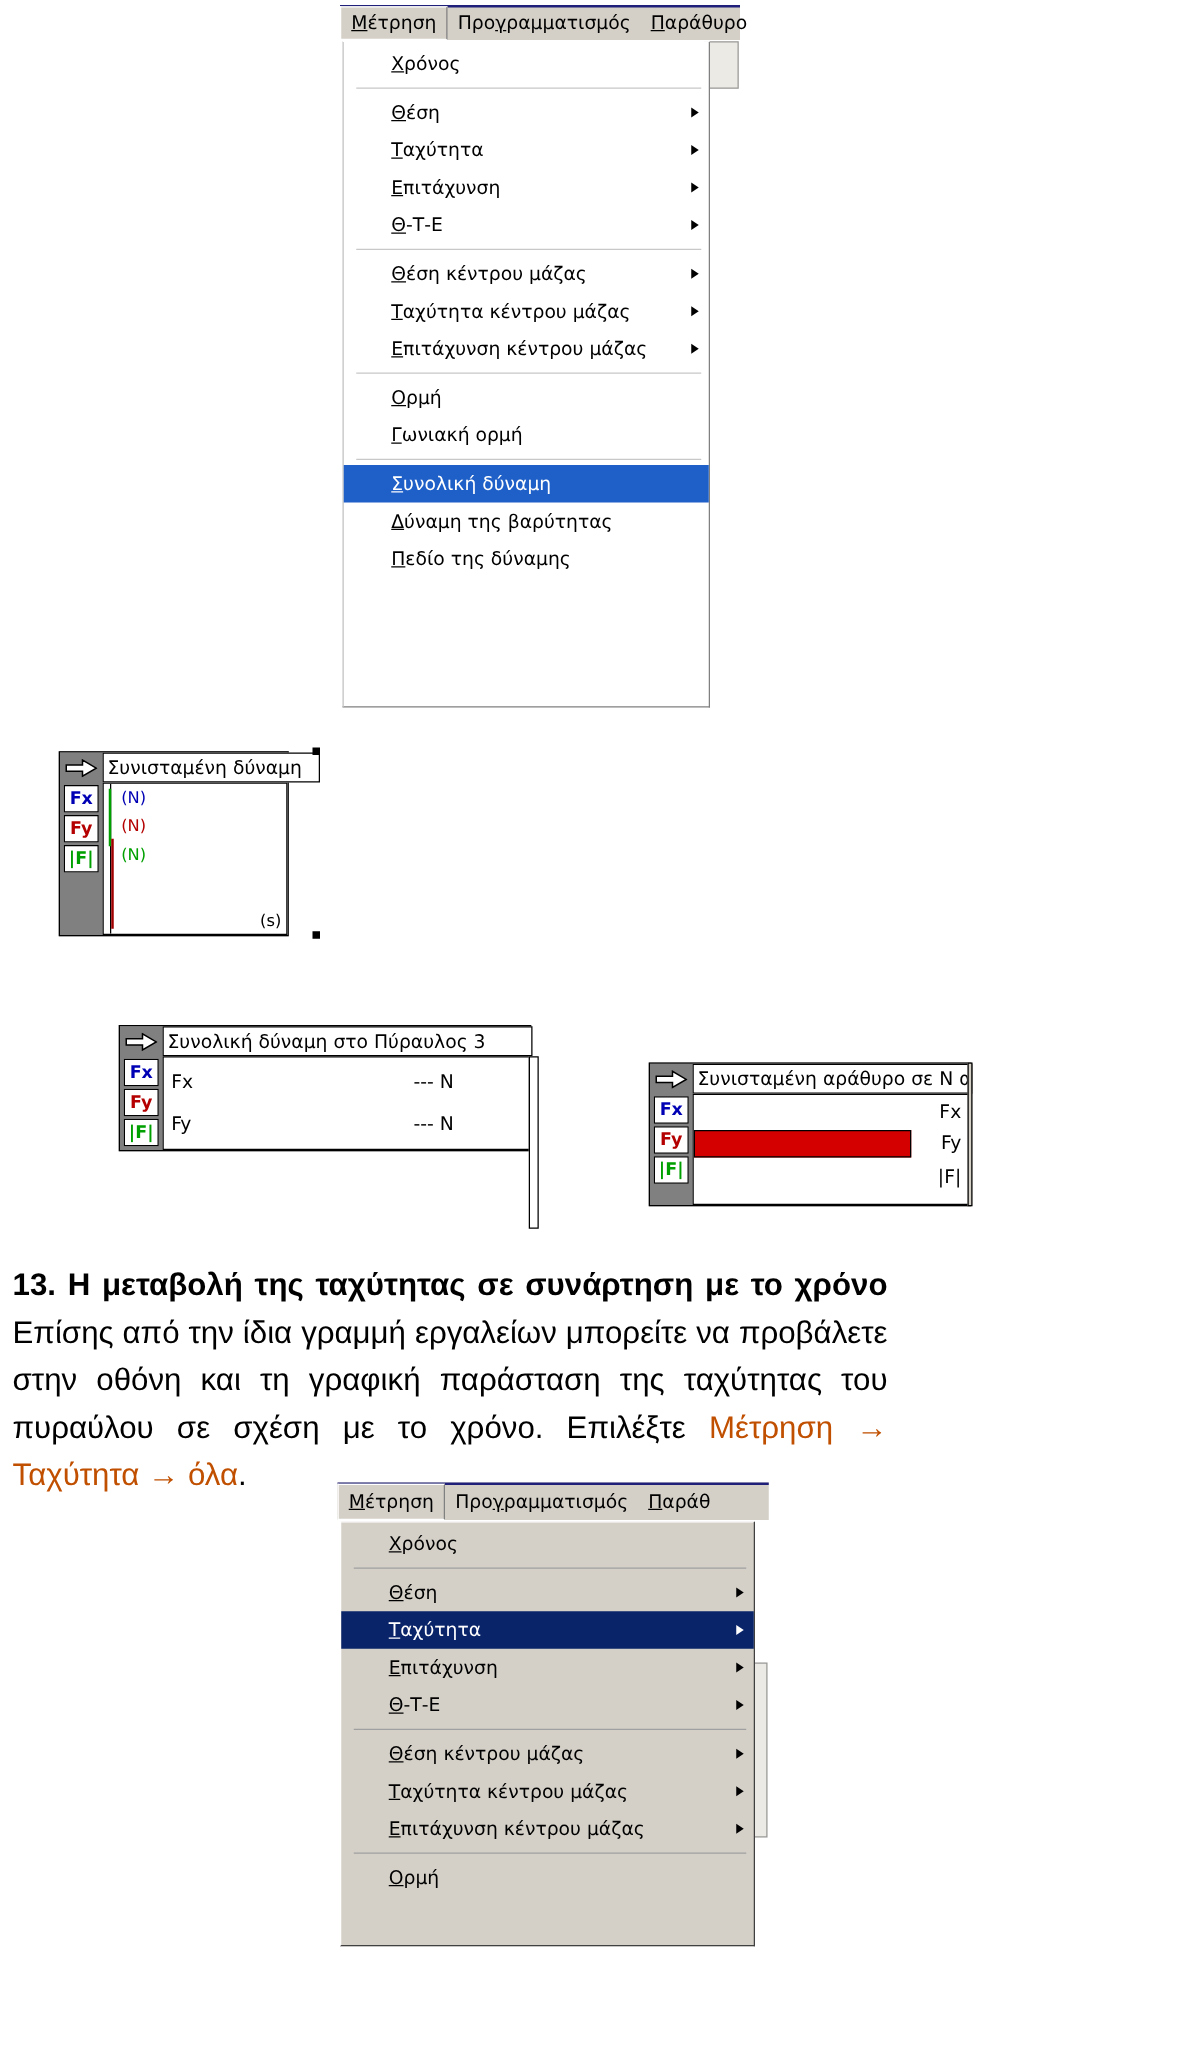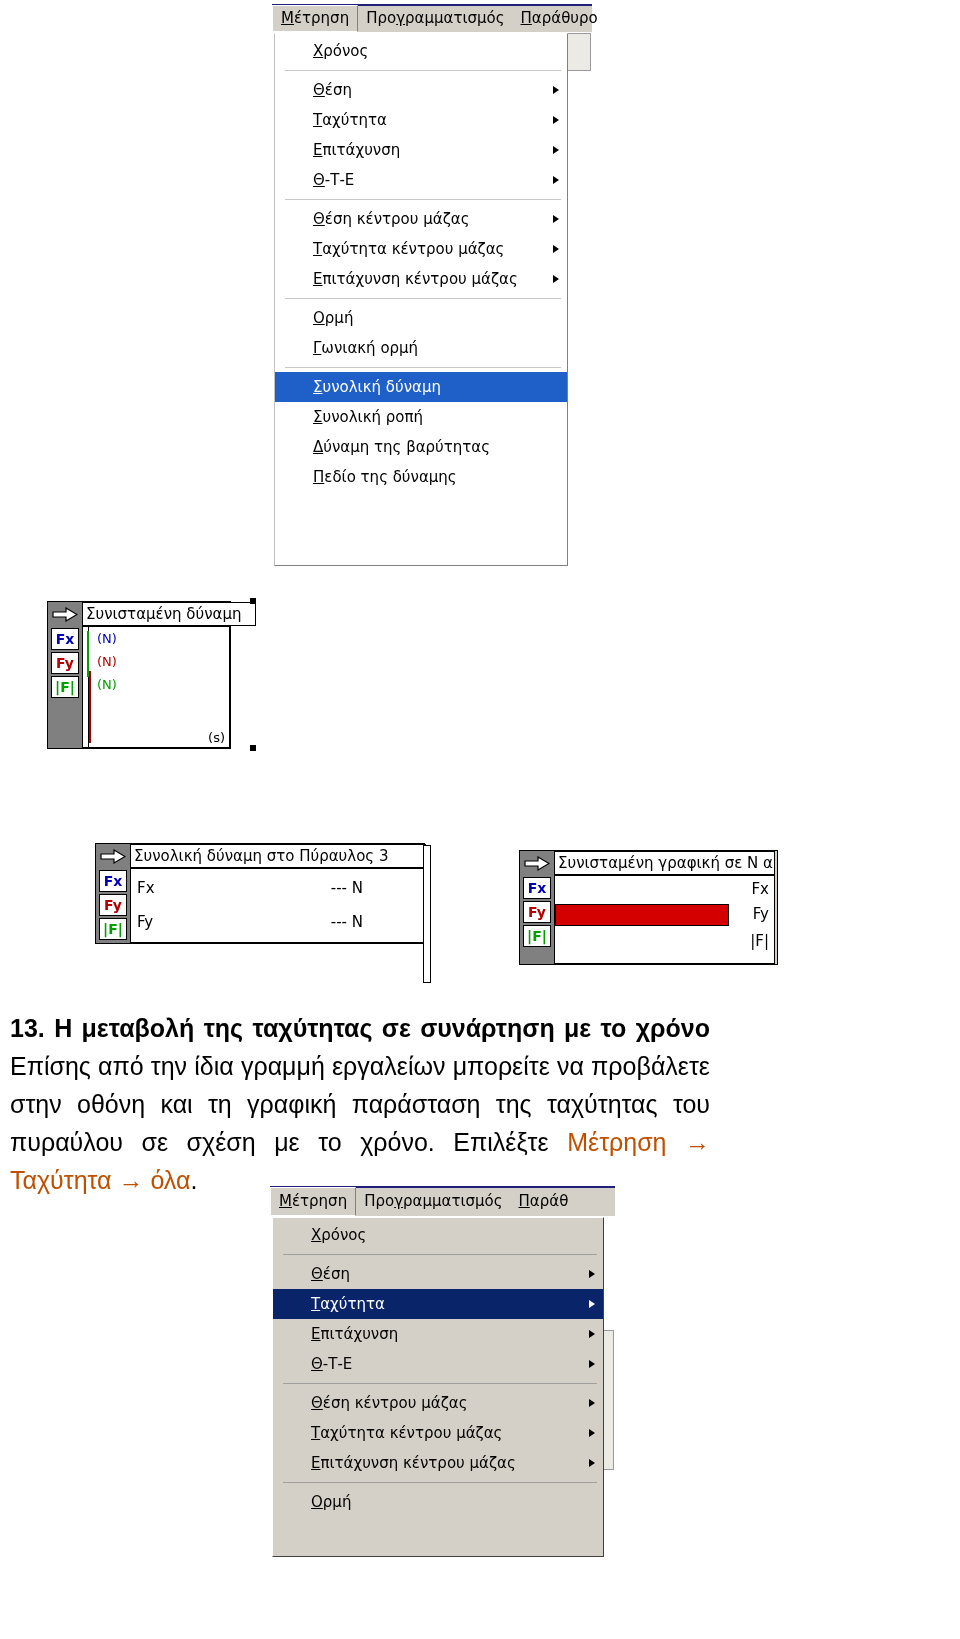--- a/index.html
+++ b/index.html
@@ -200,23 +200,20 @@
       <span><span class="u">Ο</span>ρμή</span>
     </div>
     <div class="mi">
       <span><span class="u">Γ</span>ωνιακή ορμή</span>
     </div>
     <div class="sep light"></div>
     <div class="mi sel2">
       <span><span class="u">Σ</span>υνολική δύναμη</span>
     </div>
     <div class="mi">
-      <span><span class="u">Σ</span>υνολική ροπή</span>
-    </div>
-    <div class="mi">
       <span><span class="u">Δ</span>ύναμη της βαρύτητας</span>
     </div>
     <div class="mi">
       <span><span class="u">Π</span>εδίο της δύναμης</span>
     </div>
   </div>
 
 <div class="widget" style="left:47px;top:601px;width:184px;height:148px;">
 
   <div class="w-title" style="width:208px;">
@@ -241,21 +238,21 @@
       <div class="unit u-blue" style="left:14px;top:4px;">(N)</div>
       <div class="unit u-red" style="left:14px;top:27px;">(N)</div>
       <div class="unit u-green" style="left:14px;top:50px;">(N)</div>
       <div class="unit u-black" style="right:4px;bottom:2px;">(s)</div>
     </div>
   </div>
 </div>
 <div style="position:absolute;left:250px;top:598px;width:6px;height:6px;background:#000;"></div>
 <div style="position:absolute;left:250px;top:745px;width:6px;height:6px;background:#000;"></div>
 
-<div class="widget" style="left:95px;top:843px;width:330px;height:101px;">
+<div class="widget" style="left:95px;top:820px;width:330px;height:101px;">
 
   <div class="w-title" style="width:330px;">
     <div class="w-arrowbox">
       <svg class="arrow-glyph" width="26" height="15" viewBox="0 0 26 15">
         <polygon points="1,5 14,5 14,1 25,7.5 14,14 14,10 1,10" fill="#ffffff" stroke="#000000" stroke-width="1.2"></polygon>
       </svg>
     </div>
     <div class="w-titlebar">Συνολική δύναμη στο Πύραυλος 3</div>
   </div>
 
@@ -284,21 +281,21 @@
 <div style="position:absolute;left:423px;top:845px;width:8px;height:138px;background:#ffffff;border:1px solid #000;box-sizing:border-box;"></div>
 
 <div class="widget" style="left:519px;top:850px;width:258px;height:115px;">
 
   <div class="w-title" style="width:258px;">
     <div class="w-arrowbox">
       <svg class="arrow-glyph" width="26" height="15" viewBox="0 0 26 15">
         <polygon points="1,5 14,5 14,1 25,7.5 14,14 14,10 1,10" fill="#ffffff" stroke="#000000" stroke-width="1.2"></polygon>
       </svg>
     </div>
-    <div class="w-titlebar">Συνισταμένη γραφική σε N α</div>
+    <div class="w-titlebar">Συνισταμένη αράθυρο σε N α</div>
   </div>
 
   <div class="w-body" style="top:24px;bottom:0;">
     <div class="w-leftcol">
       <div class="btn-lbl btn-fx">Fx</div>
       <div class="btn-lbl btn-fy">Fy</div>
       <div class="btn-lbl btn-fa">|F|</div>
     </div>
     <div class="w-canvas">
       <div class="rowline" style="top:4px;justify-content:flex-end;">

